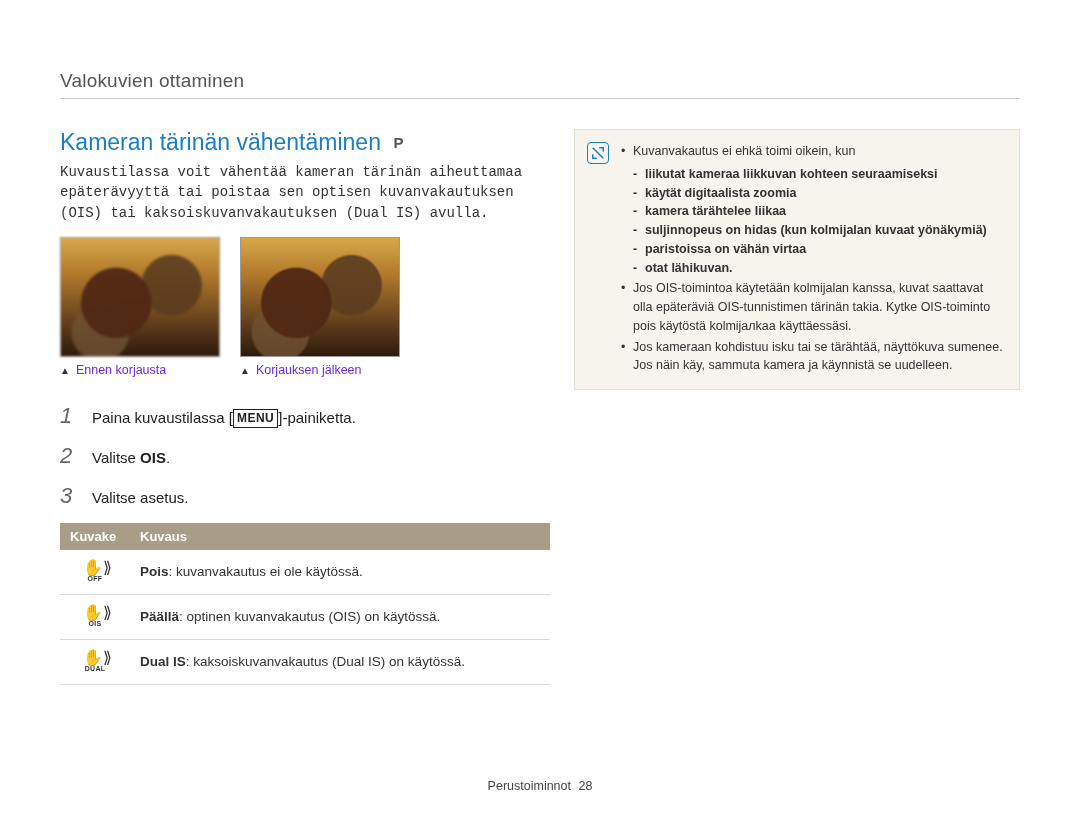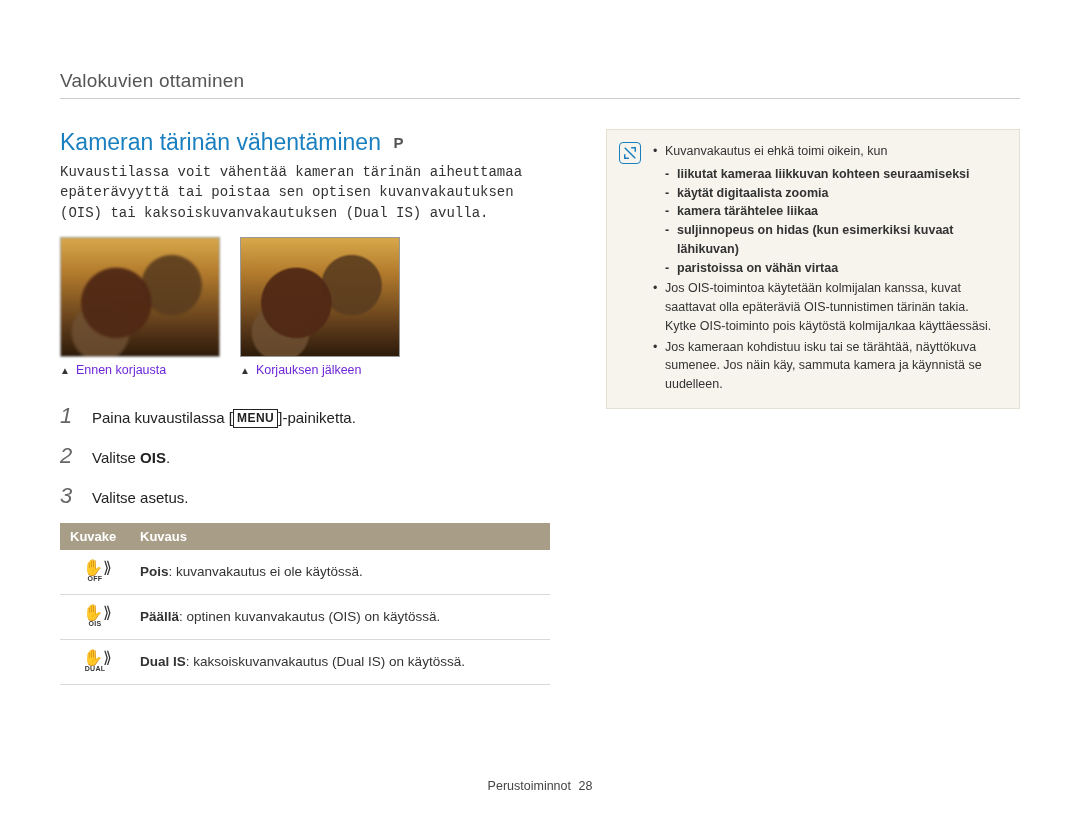--- a/index.html
+++ b/index.html
@@ -18,21 +18,21 @@
     font-size: 19px;
     font-weight: 300;
     color: #555;
     border-bottom: 1px solid #ccc;
     padding-bottom: 6px;
     margin-bottom: 30px;
     letter-spacing: 0.2px;
   }
   .columns {
     display: flex;
-    gap: 56px;
+    gap: 24px;
   }
   .col-left { flex: 0 0 490px; }
   .col-right { flex: 1; }
   .page-title {
     font-size: 23px;
     font-weight: 400;
     color: #1a7fbf;
     display: inline;
   }
   .mode-tag {
@@ -265,22 +265,23 @@
               <path fill="none" stroke="#1a7fbf" stroke-width="2.5" d="M3 3 L21 21 M14 3 h7 v7 M10 21 h-7 v-7"></path>
             </svg>
         </div>
         <ul class="note-list">
           <li>
             <span>Kuvanvakautus ei ehkä toimi oikein, kun</span>
             <ul class="note-sublist">
               <li>liikutat kameraa liikkuvan kohteen seuraamiseksi</li>
               <li>käytät digitaalista zoomia</li>
               <li>kamera tärähtelee liikaa</li>
-              <li>suljinnopeus on hidas (kun esimerkiksi kuvaat lähikuvan)</li>
+              <li>suljinnopeus on hidas (kun kolmijalan kuvaat yönäkymiä)</li>
               <li>paristoissa on vähän virtaa</li>
+              <li>otat lähikuvan.</li>
             </ul>
           </li>
           <li>Jos OIS-toimintoa käytetään kolmijalan kanssa, kuvat saattavat olla epäteräviä OIS-tunnistimen tärinän takia. Kytke OIS-toiminto pois käytöstä kolmijалkaa käyttäessäsi.</li>
           <li>Jos kameraan kohdistuu isku tai se tärähtää, näyttökuva sumenee. Jos näin käy, sammuta kamera ja käynnistä se uudelleen.</li>
         </ul>
       </div>
     </div>
   </div>
 </div>
 

